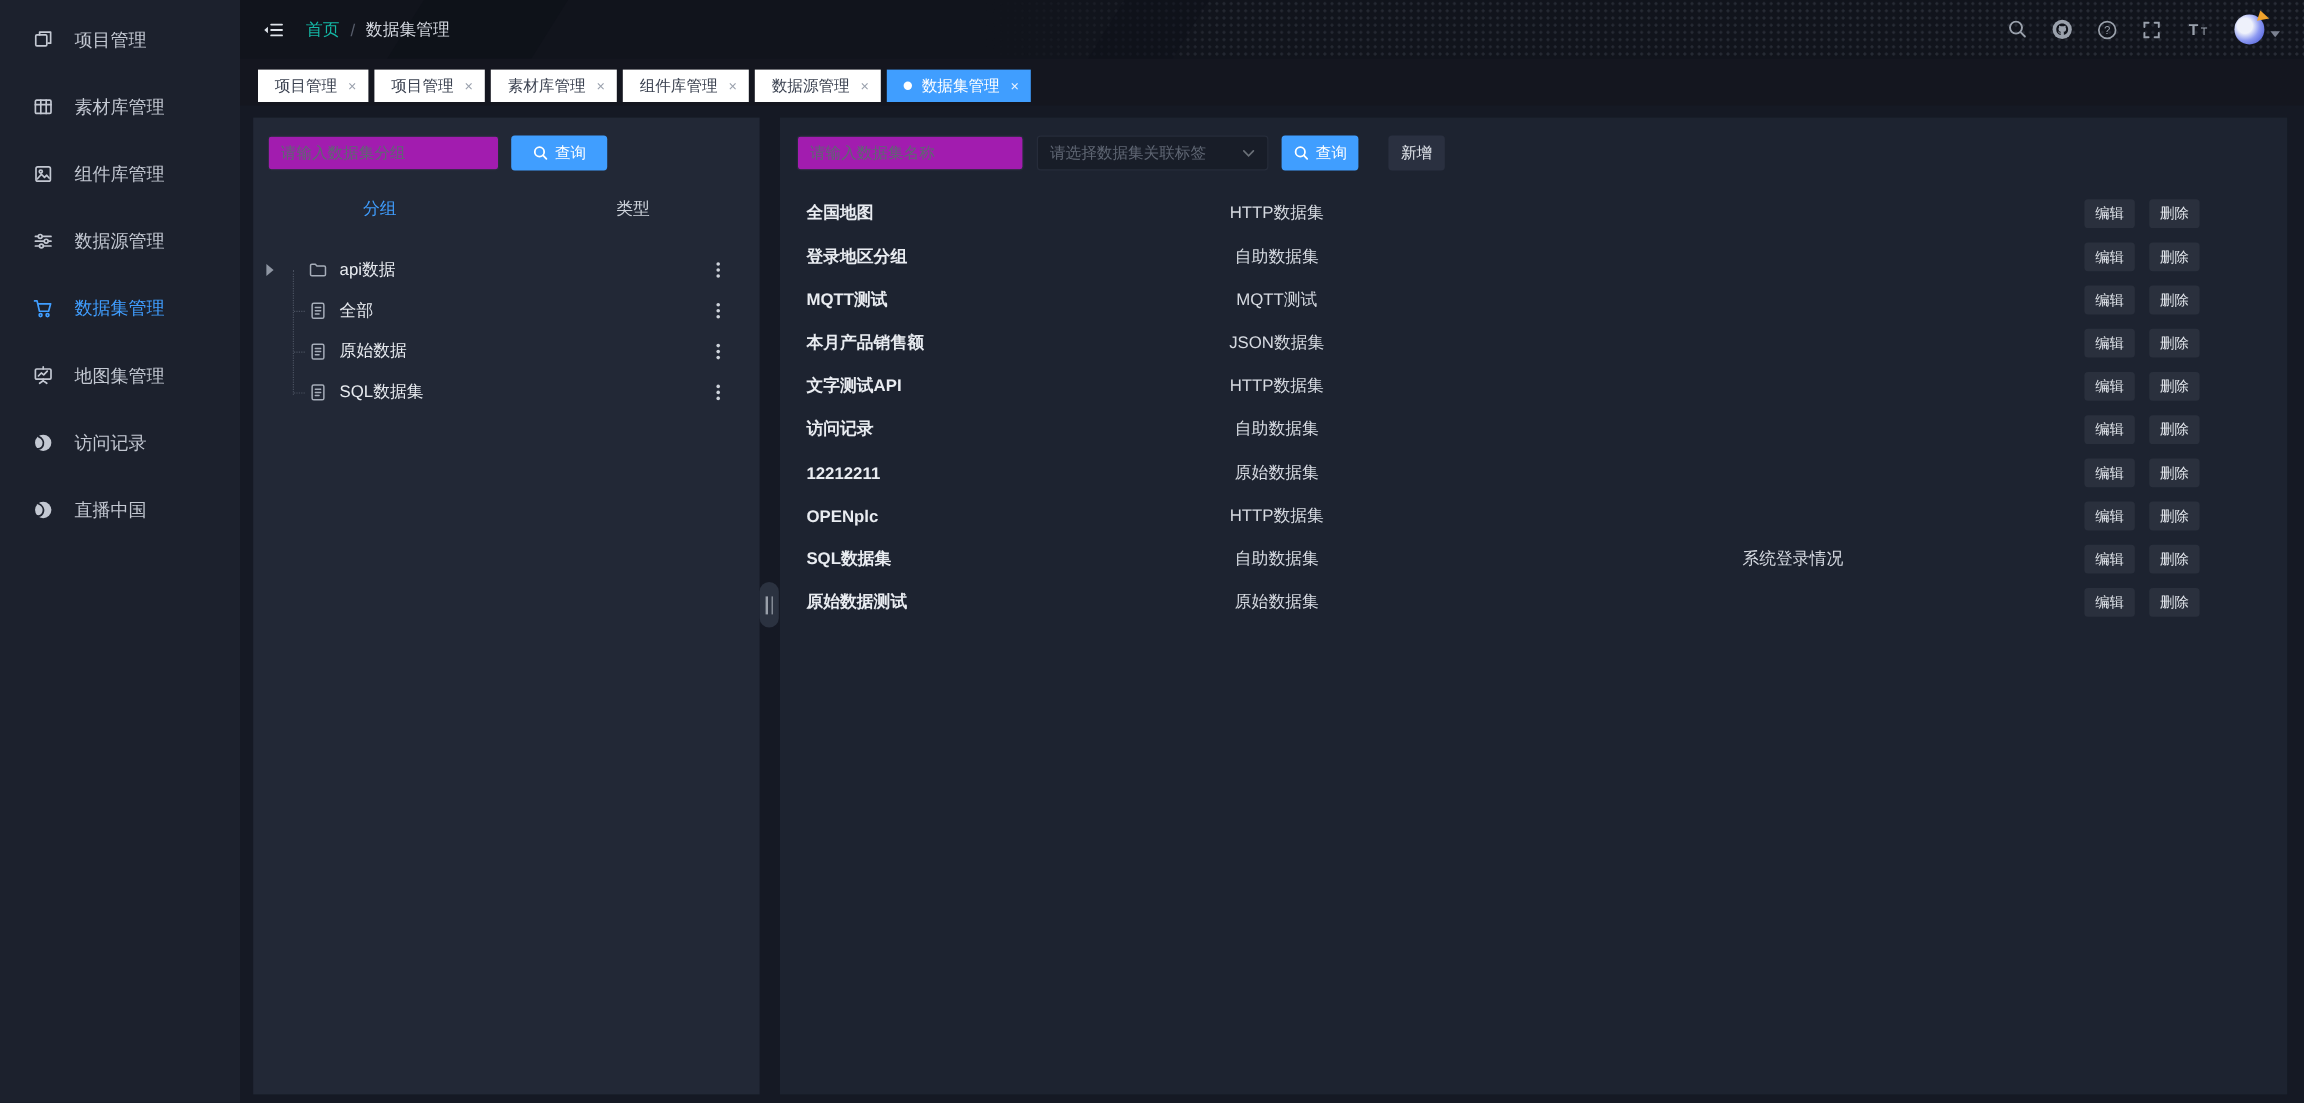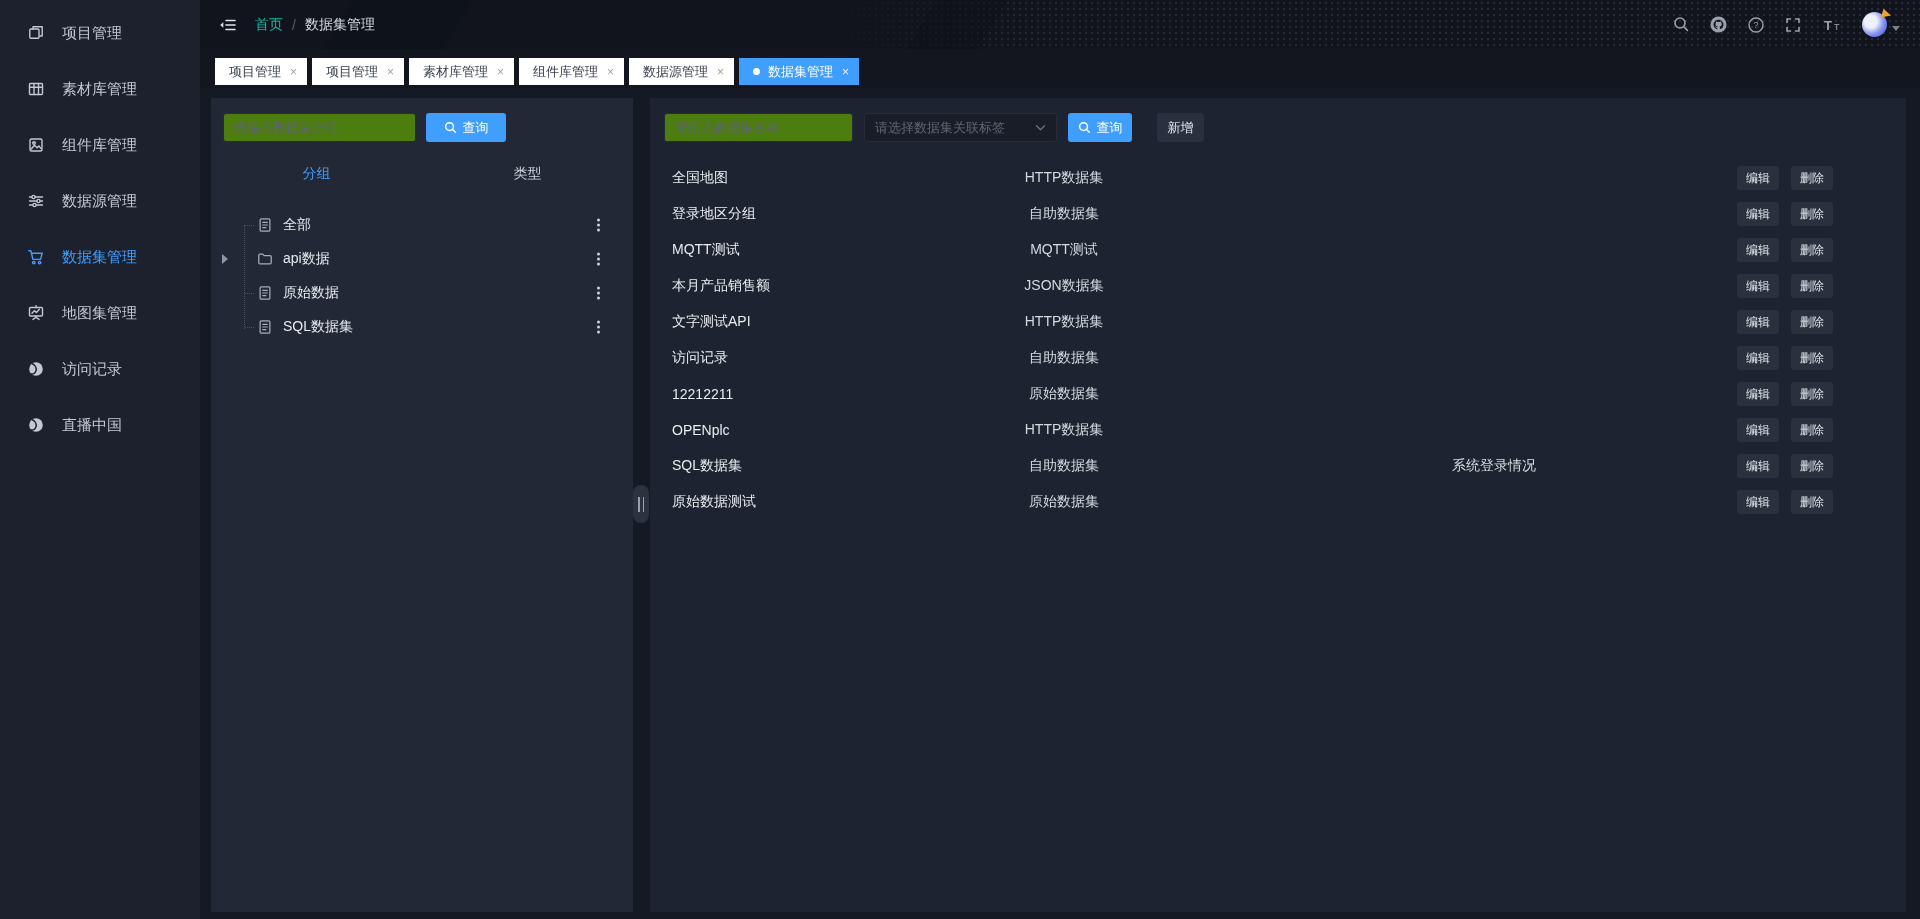--- a/index.html
+++ b/index.html
@@ -51,21 +51,21 @@
   .tab.active { background:#409eff; color:#ffffff; }
   .tab.active .tab-dot { display:inline-block; width:7px; height:7px; border-radius:50%; background:#ffffff; margin-right:8px; }
   .tab.active .tab-close { color:#eaf3ff; }
 
   
   .content { position:absolute; left:200px; right:0; top:88px; bottom:0; background:#151924; }
 
   
   .tree-panel { position:absolute; left:11px; top:10px; width:422px; bottom:7px; background:#222836; }
   .tree-search-row { padding:15px 0 0 12px; display:flex; gap:10px; align-items:center; }
-  .inp { height:29px; background:#4d7c0f; border:1px solid #262c3a; border-radius:3px; color:#cfd3db; padding:0 10px; font-size:13px; font-family:inherit; outline:none; }
+  .inp { height:29px; background:#a21caf; border:1px solid #262c3a; border-radius:3px; color:#cfd3db; padding:0 10px; font-size:13px; font-family:inherit; outline:none; }
   .inp::placeholder { color:#5f6673; }
   .tree-search-input { width:193px; }
   .btn-query { height:29px; background:#409eff; color:#fff; border:none; border-radius:3px; font-size:13px; display:inline-flex; align-items:center; justify-content:center; gap:6px; cursor:pointer; font-family:inherit; }
   .btn-query.tree { width:80px; }
   .tree-tabs { display:flex; margin-top:23px; }
   .tree-tab { flex:1; text-align:center; font-size:14px; color:#cdd2da; cursor:pointer; }
   .tree-tab.active { color:#409eff; }
   .tree-list { margin-top:25px; position:relative; }
   .tree-list::before { content:""; position:absolute; left:33px; top:17px; height:104px; border-left:1px dotted #4a5160; }
   .tree-node { height:34px; display:flex; align-items:center; position:relative; padding-left:46px; cursor:pointer; }
@@ -90,21 +90,21 @@
 
   .table { margin:18px 14px 0 14px; }
   .thead { height:33px; background:#272d3a; display:flex; align-items:center; font-size:14px; font-weight:bold; color:#eef1f5; }
   .trow { height:36px; display:flex; align-items:center; font-size:14px; }
   .col-name { width:250px; padding-left:8px; text-align:left; }
   .col-type { width:300px; text-align:center; }
   .col-tag { width:200px; text-align:center; }
   .col-remark { width:160px; text-align:center; }
   .col-action { flex:1; display:flex; justify-content:flex-end; padding-right:59px; }
   .thead .col-action span { min-width:88px; text-align:center; }
-  .trow .col-name { color:#e9ecf1; }
+  .trow .col-name { color:#e9ecf1;font-weight:bold; }
   .trow .col-type, .trow .col-tag, .trow .col-remark { color:#d6dae1; }
   .btn-mini { height:24px; padding:0 9px; background:#2a303d; color:#e4e8ee; border:none; border-radius:3px; font-size:12px; cursor:pointer; font-family:inherit; }
   .btn-mini + .btn-mini { margin-left:12px; }
 
   
   .pagination { position:absolute; right:14px; bottom:24px; display:flex; align-items:center; font-size:13px; color:#9ca3af; }
   .pg-total { margin-right:13px; }
   .pg-btn { height:28px; min-width:28px; padding:0 9px; background:#262c38; color:#cfd4dc; border-radius:3px; display:inline-flex; align-items:center; justify-content:center; font-size:13px; cursor:pointer; margin-left:9px; }
   .pg-btn.active { background:#409eff; color:#fff; }
   .pg-size { height:28px; width:110px; background:#262c38; border-radius:3px; display:inline-flex; align-items:center; justify-content:center; gap:9px; color:#cfd4dc; cursor:pointer; margin-left:14px; }
@@ -292,43 +292,43 @@
             <path d="M9.2 9.2l3 3"></path>
         </svg>
         <span>查询</span>
       </button>
     </div>
     <div class="tree-tabs" id="treeTabs">
         <div class="tree-tab active">分组</div>
         <div class="tree-tab">类型</div>
       </div>
     <div class="tree-list" id="treeList">
-        <div class="tree-node stub">
-
-    <span class="tn-icon">
-            <svg width="16" height="16" viewBox="0 0 18 18" stroke="currentColor" stroke-width="1.4" fill="none" stroke-linecap="round" stroke-linejoin="round">
-              <rect x="3.5" y="2" width="11" height="14" rx="1.5"></rect>
-              <path d="M6.5 6h5M6.5 9h5M6.5 12h3.5"></path>
-            </svg>
-          </span>
-    <span class="tn-label">全部</span>
-    <span class="tn-more">
-            <i></i>
-            <i></i>
-            <i></i>
-          </span>
-  </div>
         <div class="tree-node">
     <span class="tn-caret" style="display: block;"></span>
     <span class="tn-icon">
             <svg width="16" height="16" viewBox="0 0 18 18" stroke="currentColor" stroke-width="1.4" fill="none" stroke-linecap="round" stroke-linejoin="round">
               <path d="M2 4.8c0-.7.6-1.3 1.3-1.3h3.2L8 5.2h6.7c.7 0 1.3.6 1.3 1.3v6.7c0 .7-.6 1.3-1.3 1.3H3.3c-.7 0-1.3-.6-1.3-1.3z"></path>
             </svg>
           </span>
     <span class="tn-label">api数据</span>
+    <span class="tn-more">
+            <i></i>
+            <i></i>
+            <i></i>
+          </span>
+  </div>
+        <div class="tree-node stub">
+
+    <span class="tn-icon">
+            <svg width="16" height="16" viewBox="0 0 18 18" stroke="currentColor" stroke-width="1.4" fill="none" stroke-linecap="round" stroke-linejoin="round">
+              <rect x="3.5" y="2" width="11" height="14" rx="1.5"></rect>
+              <path d="M6.5 6h5M6.5 9h5M6.5 12h3.5"></path>
+            </svg>
+          </span>
+    <span class="tn-label">全部</span>
     <span class="tn-more">
             <i></i>
             <i></i>
             <i></i>
           </span>
   </div>
         <div class="tree-node stub">
 
     <span class="tn-icon">
             <svg width="16" height="16" viewBox="0 0 18 18" stroke="currentColor" stroke-width="1.4" fill="none" stroke-linecap="round" stroke-linejoin="round">

